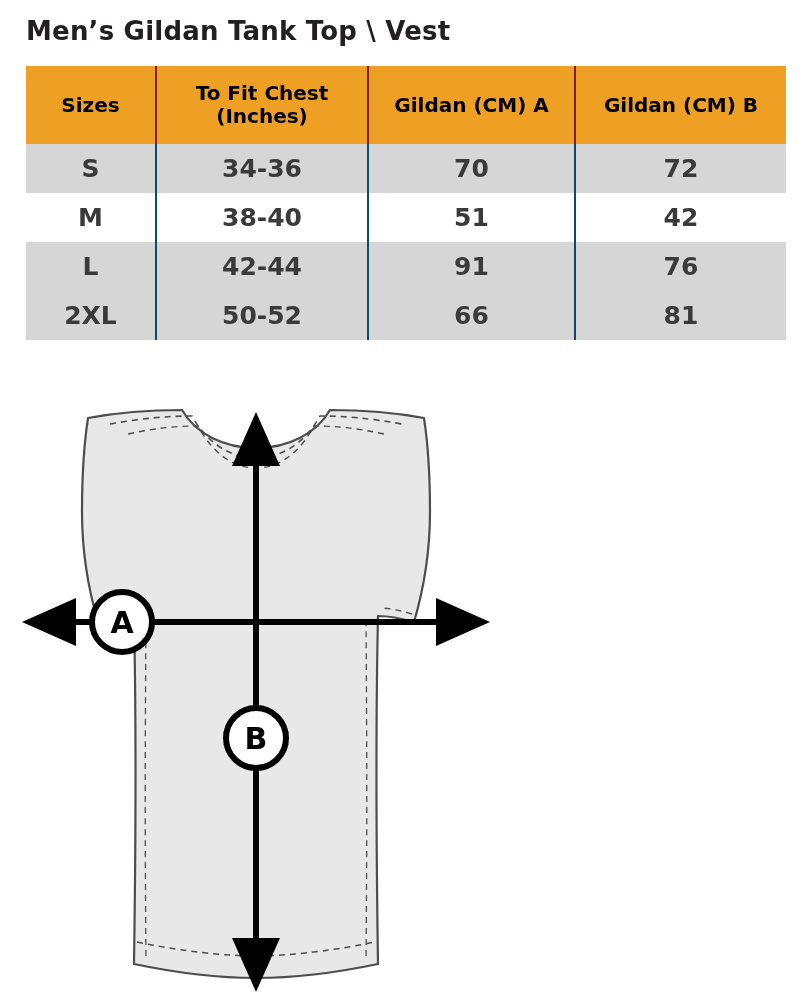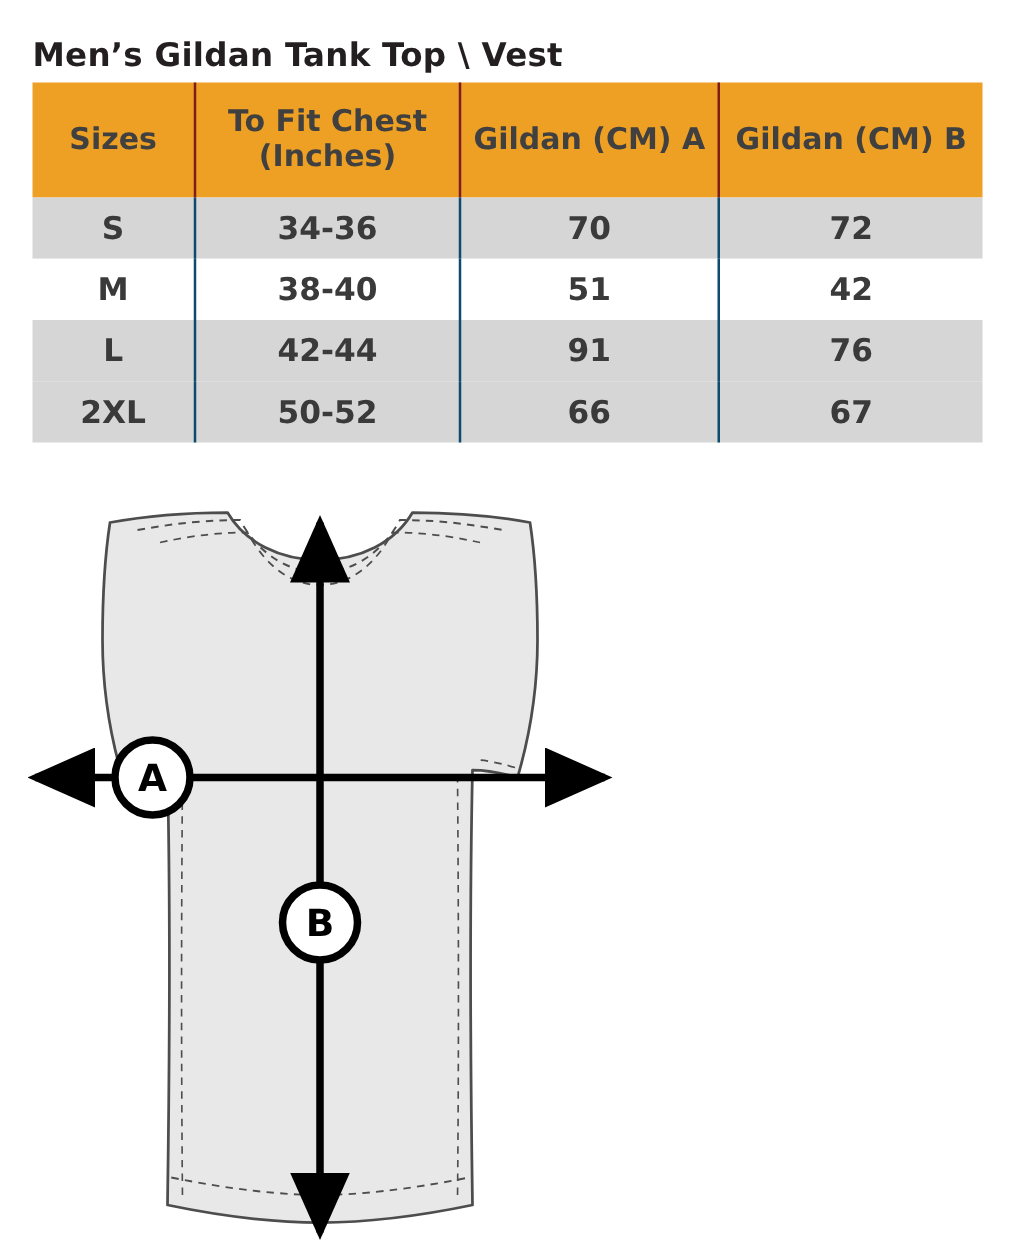--- a/index.html
+++ b/index.html
@@ -16,43 +16,43 @@
     overflow: hidden;
   }
   .page {
     width: 812px;
     height: 1000px;
     position: relative;
   }
   .title {
     position: absolute;
     left: 26px;
-    top: 30px;
+    top: 16px;
     font-size: 26px;
     font-weight: 700;
     color: #231f20;
     letter-spacing: 0.2px;
     white-space: nowrap;
   }
   table.size-table {
     position: absolute;
     left: 26px;
     top: 66px;
     width: 760px;
     border-collapse: collapse;
     table-layout: fixed;
   }
   table.size-table th {
     background: #eda024;
-    color: #404040;
-    font-size: 24px;
+    color: #000000;
+    font-size: 20px;
     font-weight: 700;
     text-align: center;
     padding: 10px 4px;
-    height: 92px;
+    height: 78px;
     vertical-align: middle;
     line-height: 1.15;
     border: none;
     box-sizing: border-box;
   }
   table.size-table th + th {
     border-left: 2px solid #7f1d1d;
   }
   table.size-table td {
     font-size: 25px;
@@ -134,21 +134,21 @@
       <tr class="odd">
         <td>L</td>
         <td>42-44</td>
         <td>91</td>
         <td>76</td>
       </tr>
       <tr class="odd">
         <td>2XL</td>
         <td>50-52</td>
         <td>66</td>
-        <td>67</td>
+        <td>81</td>
       </tr>
     </tbody>
   </table>
 
   <div class="diagram">
     <svg width="812" height="592" viewBox="0 0 812 592" xmlns="http://www.w3.org/2000/svg">
       <defs>
         <marker id="arrowEnd" markerWidth="10" markerHeight="10" refX="8" refY="4" orient="auto" markerUnits="strokeWidth">
           <path d="M0,0 L9,4 L0,8 z" fill="#000000"></path>
         </marker>

